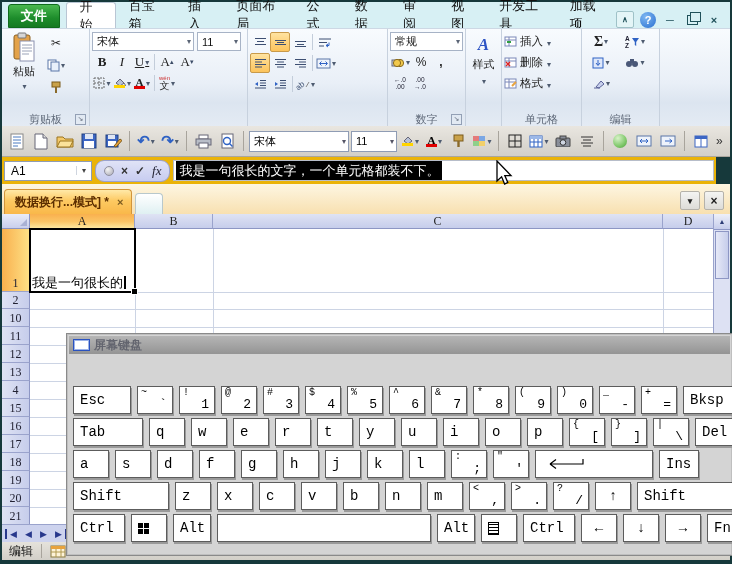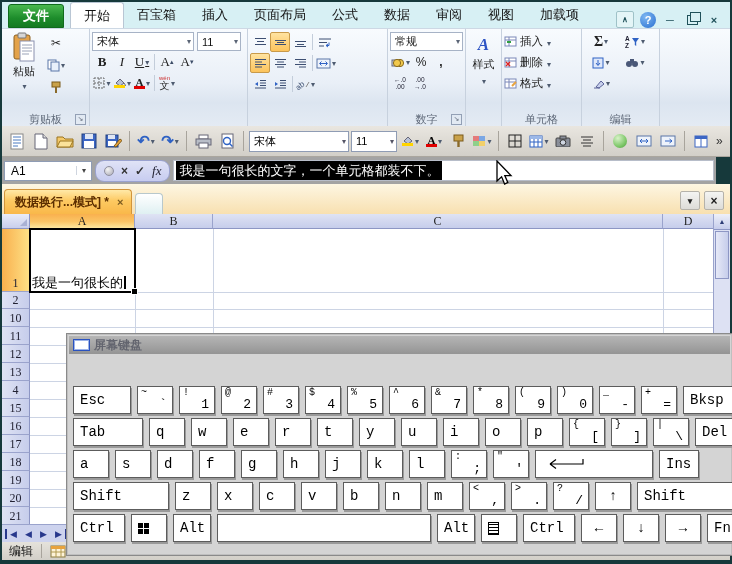--- a/index.html
+++ b/index.html
@@ -65,21 +65,21 @@
 
 .toolbar{position:absolute;left:2px;top:126px;right:2px;height:31px;background:linear-gradient(#e9e6e0,#d2cfc8);border-bottom:1px solid #aaa69e;display:flex;align-items:center;padding:0 4px;gap:2px;box-sizing:border-box}
 .tbtn{width:22px;height:22px;display:flex;align-items:center;justify-content:center;border-radius:2px}
 .tsep{width:1px;height:20px;background:#a8a49c;margin:0 3px}
 .tcombo{background:#fff;border:1px solid #8f9cb4;height:19px;display:inline-flex;align-items:center;font-size:11px;padding:0 2px 0 4px}
 .tcombo .ca{margin-left:auto;padding-left:3px;color:#556;font-size:8px}
 .gray{color:#9d9a93}
 .undo{color:#2f62c4;font-size:15px;font-weight:bold}
 .more{font-size:12px;color:#333;margin-left:2px}
 
-.frow{position:absolute;left:2px;top:157px;right:16px;height:27px;background:#a3a3a3;display:flex;align-items:center;padding:0 2px;box-sizing:border-box}
+.frow{position:absolute;left:2px;top:157px;right:16px;height:27px;background:#eab308;display:flex;align-items:center;padding:0 2px;box-sizing:border-box}
 .namebox{width:88px;height:20px;background:#fff;border:1px solid #8f9cb4;display:flex;align-items:center;font-size:12px;padding-left:6px;box-sizing:border-box}
 .nbdd{margin-left:auto;width:14px;text-align:center;color:#444;border-left:1px solid #cfd5df;font-size:8px}
 .nbdd::after{content:"\25BE"}
 .fxpill{height:20px;background:linear-gradient(#e0e3f6,#c7ccf0);border:1px solid #9aa2cf;border-radius:9px;display:flex;align-items:center;gap:7px;padding:0 8px;margin:0 3px}
 .fpdot{width:8px;height:8px;border-radius:50%;background:radial-gradient(circle at 35% 30%,#f4f4f4,#a9a9b5);border:1px solid #8f8f9f}
 .fcx{font-size:12px;color:#333;font-weight:bold}
 .fx{font-family:"Liberation Serif",serif;font-style:italic;font-size:13px;color:#223}
 .finput{flex:1;height:21px;background:#fff;border:1px solid #b7bdc9;display:flex;align-items:center;padding-left:2px;box-sizing:border-box;overflow:hidden}
 .fsel{background:#000;color:#fff;font-size:13px;padding:1px 3px;white-space:nowrap}
 
@@ -147,20 +147,21 @@
     <div class="filetab">文件</div>
     <div class="tabs">
         <div class="tab active">开始</div>
         <div class="tab">百宝箱</div>
         <div class="tab">插入</div>
         <div class="tab">页面布局</div>
         <div class="tab">公式</div>
         <div class="tab">数据</div>
         <div class="tab">审阅</div>
         <div class="tab">视图</div>
+        <div class="tab">开发工具</div>
         <div class="tab">加载项</div>
       </div>
     <div class="winctrl">
       <span class="wc boxed">∧</span>
       <span class="wc help">?</span>
       <span class="wc">─</span>
       <span class="wc">
           <span class="rsq"></span>
         </span>
       <span class="wc">×</span>

